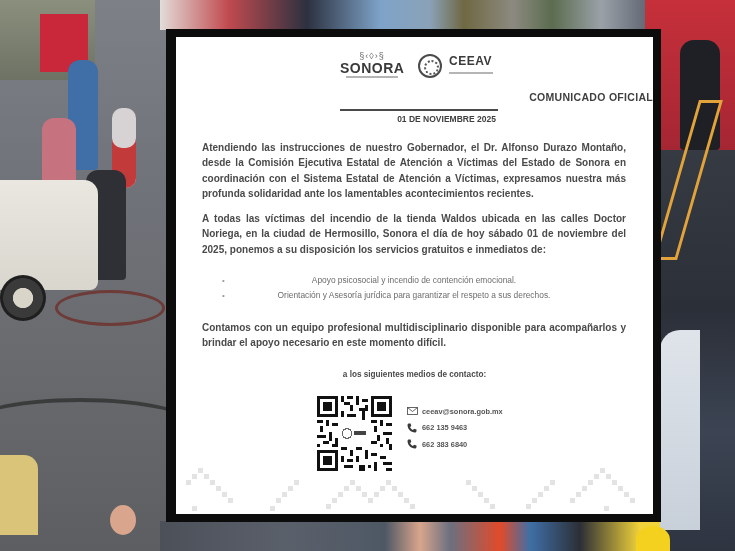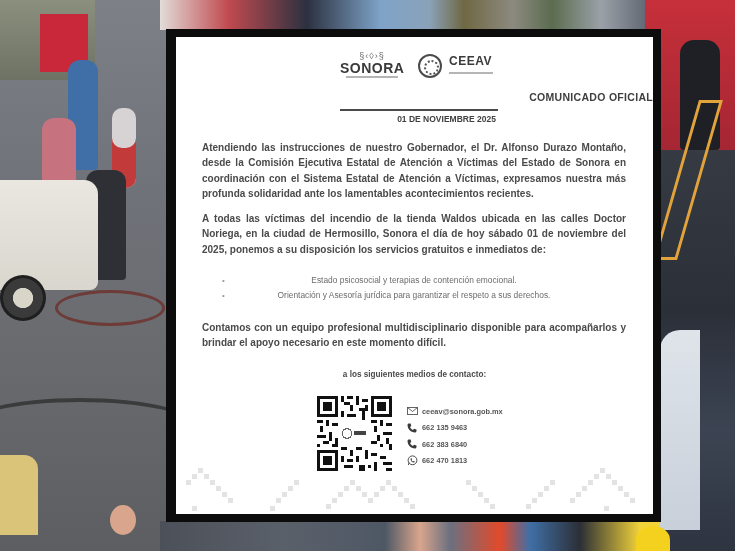--- a/index.html
+++ b/index.html
@@ -124,21 +124,21 @@
   <div class="title">COMUNICADO OFICIAL</div>
   <div class="rule"></div>
   <div class="date">01 DE NOVIEMBRE 2025</div>
 
   <p class="para p1">Atendiendo las instrucciones de nuestro Gobernador, el Dr. Alfonso Durazo Montaño, desde la Comisión Ejecutiva Estatal de Atención a Víctimas del Estado de Sonora en coordinación con el Sistema Estatal de Atención a Víctimas, expresamos nuestra más profunda solidaridad ante los lamentables acontecimientos recientes.</p>
   <p class="para p2">A todas las víctimas del incendio de la tienda Waldos ubicada en las calles Doctor Noriega, en la ciudad de Hermosillo, Sonora el día de hoy sábado 01 de noviembre del 2025, ponemos a su disposición los servicios gratuitos e inmediatos de:</p>
 
   <ul class="services">
     <li>
       <span class="bullet">•</span>
-      <span>Estado psicosocial y terapias de contención emocional.</span>
+      <span>Apoyo psicosocial y incendio de contención emocional.</span>
     </li>
     <li>
       <span class="bullet">•</span>
       <span>Orientación y Asesoría jurídica para garantizar el respeto a sus derechos.</span>
     </li>
   </ul>
 
   <p class="para p4">Contamos con un equipo profesional multidisciplinario disponible para acompañarlos y brindar el apoyo necesario en este momento difícil.</p>
 
   <div class="contact-intro">
@@ -232,30 +232,20 @@
       </span>
       <span class="txt">662 135 9463</span>
     </div>
     <div class="contact">
       <span class="ic">
         <svg width="10" height="10" viewBox="0 0 10 10">
             <path d="M2 0.5 L3.6 0.5 L4.3 3 L3 4 C3.6 5.4 4.6 6.4 6 7 L7 5.7 L9.5 6.4 L9.5 8 C9.5 8.9 8.8 9.5 8 9.5 C3.8 9.3 0.7 6.2 0.5 2 C0.5 1.2 1.1 0.5 2 0.5 Z" fill="#3a3a3a"></path>
           </svg>
       </span>
       <span class="txt">662 383 6840</span>
-    </div>
-    <div class="contact">
-      <span class="ic">
-        <svg width="11" height="11" viewBox="0 0 11 11">
-            <circle cx="5.5" cy="5.3" r="4.4" fill="none" stroke="#3a3a3a" stroke-width="0.9"></circle>
-            <path d="M1.4 10 L2 7.8" stroke="#3a3a3a" stroke-width="0.9"></path>
-            <path d="M4 3.3 L4.7 3.3 L5 4.4 L4.5 4.9 C4.9 5.7 5.4 6.2 6.1 6.5 L6.6 6 L7.6 6.3 L7.6 7 C7.6 7.3 7.3 7.5 7 7.5 C5.1 7.3 3.7 5.9 3.5 4 C3.5 3.6 3.7 3.3 4 3.3 Z" fill="#3a3a3a"></path>
-          </svg>
-      </span>
-      <span class="txt">662 470 1813</span>
     </div>
   </div>
 
   <svg class="pattern" viewBox="0 0 477 52" shape-rendering="crispEdges">
     <g fill="#e3e3e3">
 
       <rect x="10" y="18" width="5" height="5"></rect>
         <rect x="16" y="12" width="5" height="5"></rect>
         <rect x="22" y="6" width="5" height="5"></rect>
         <rect x="28" y="12" width="5" height="5"></rect>

